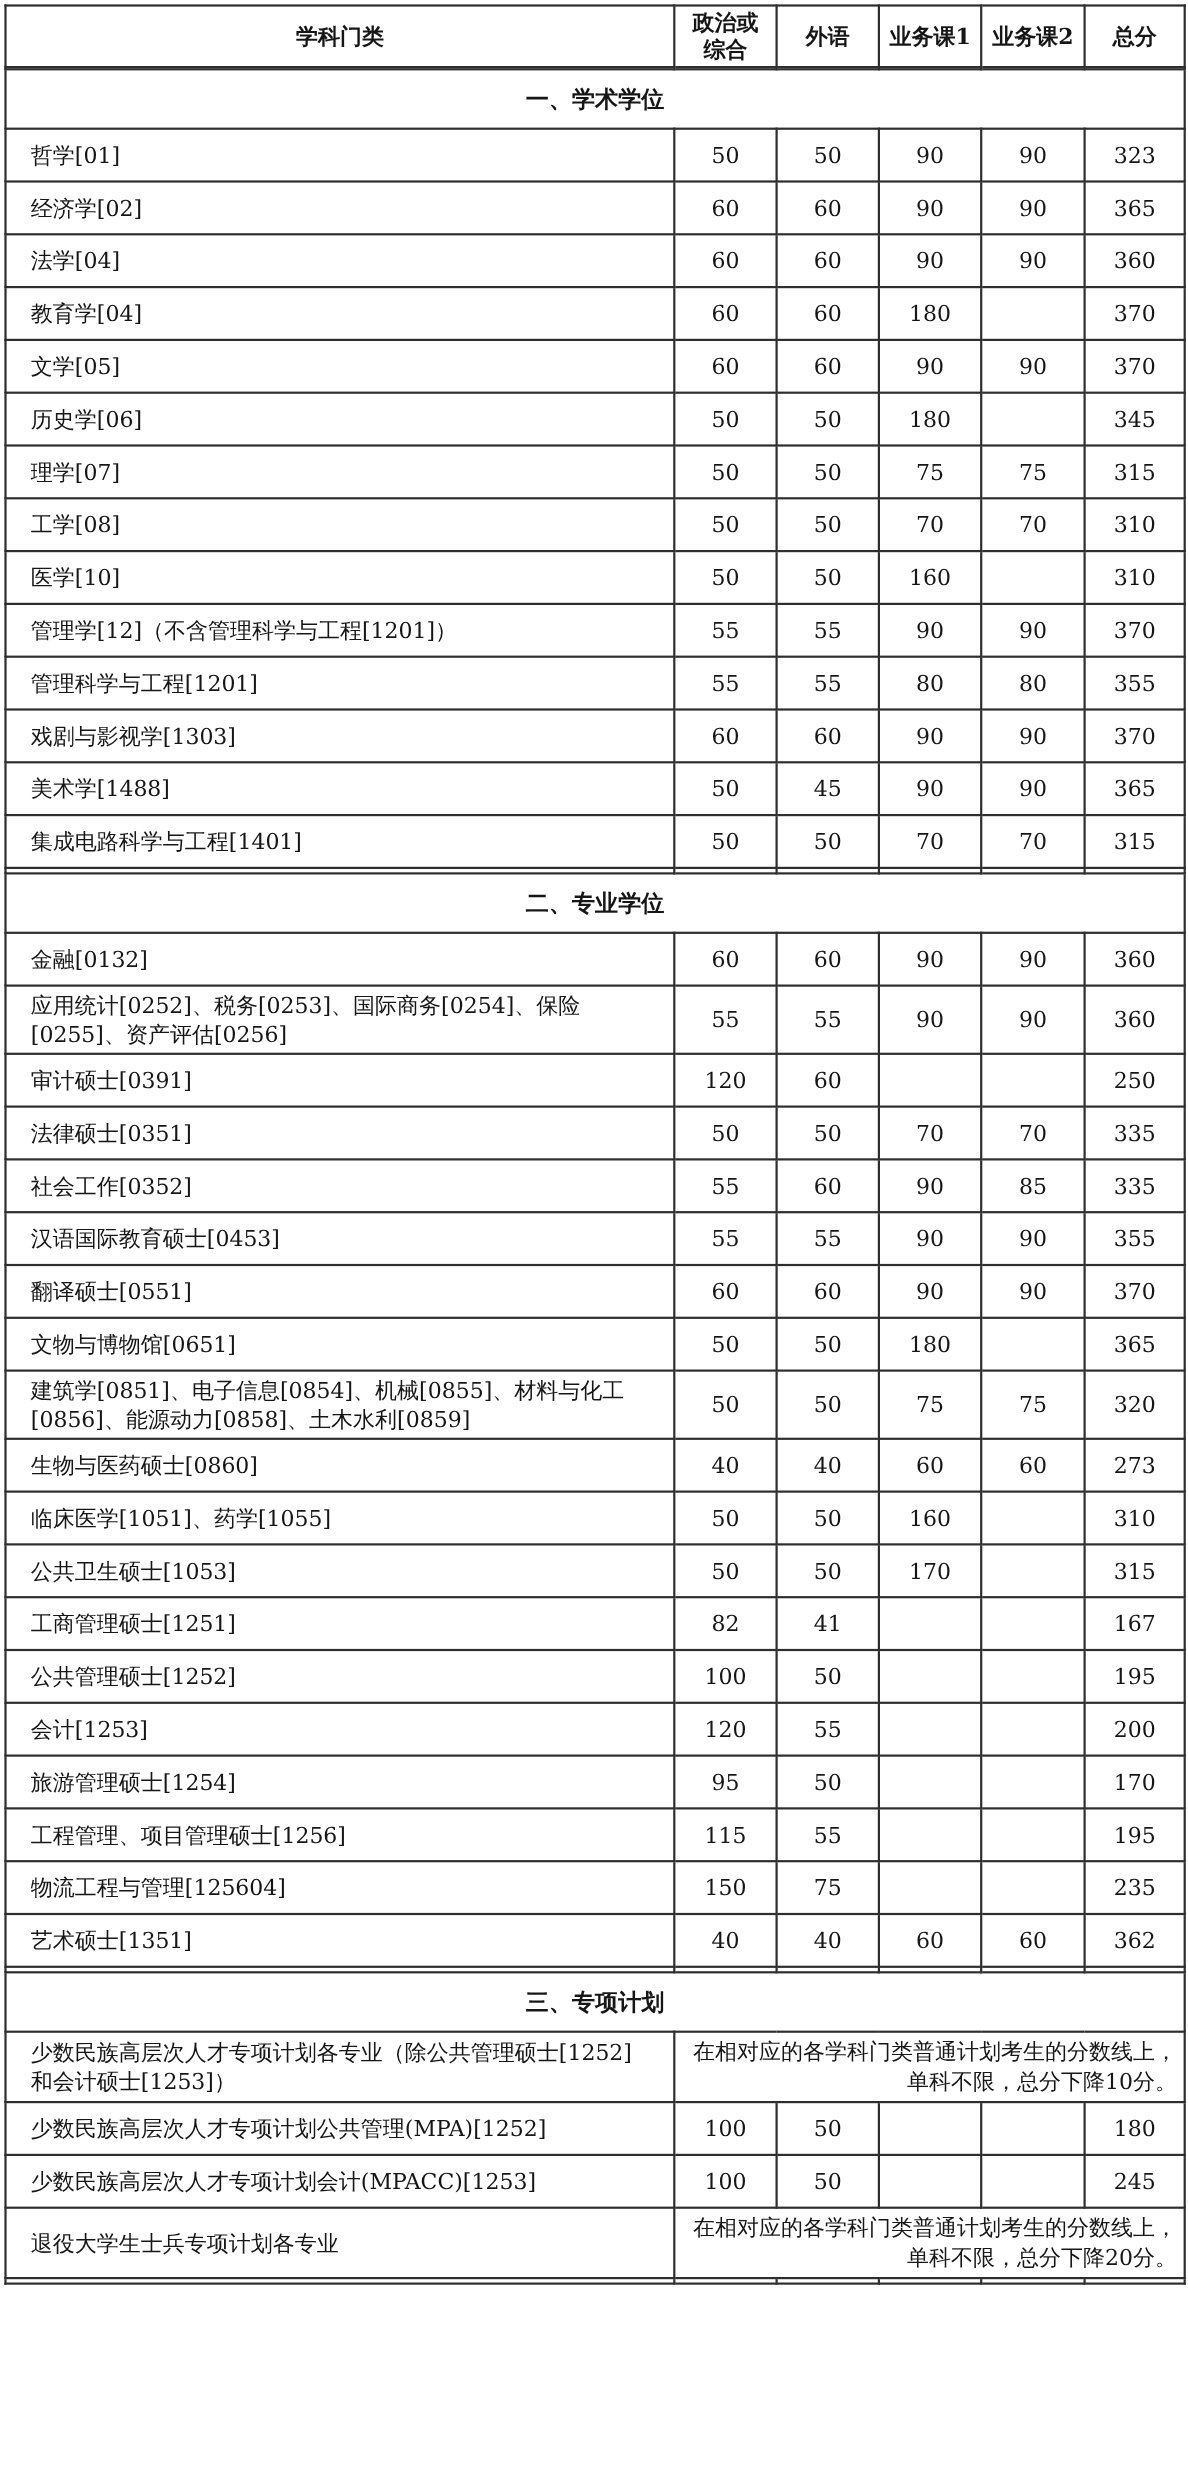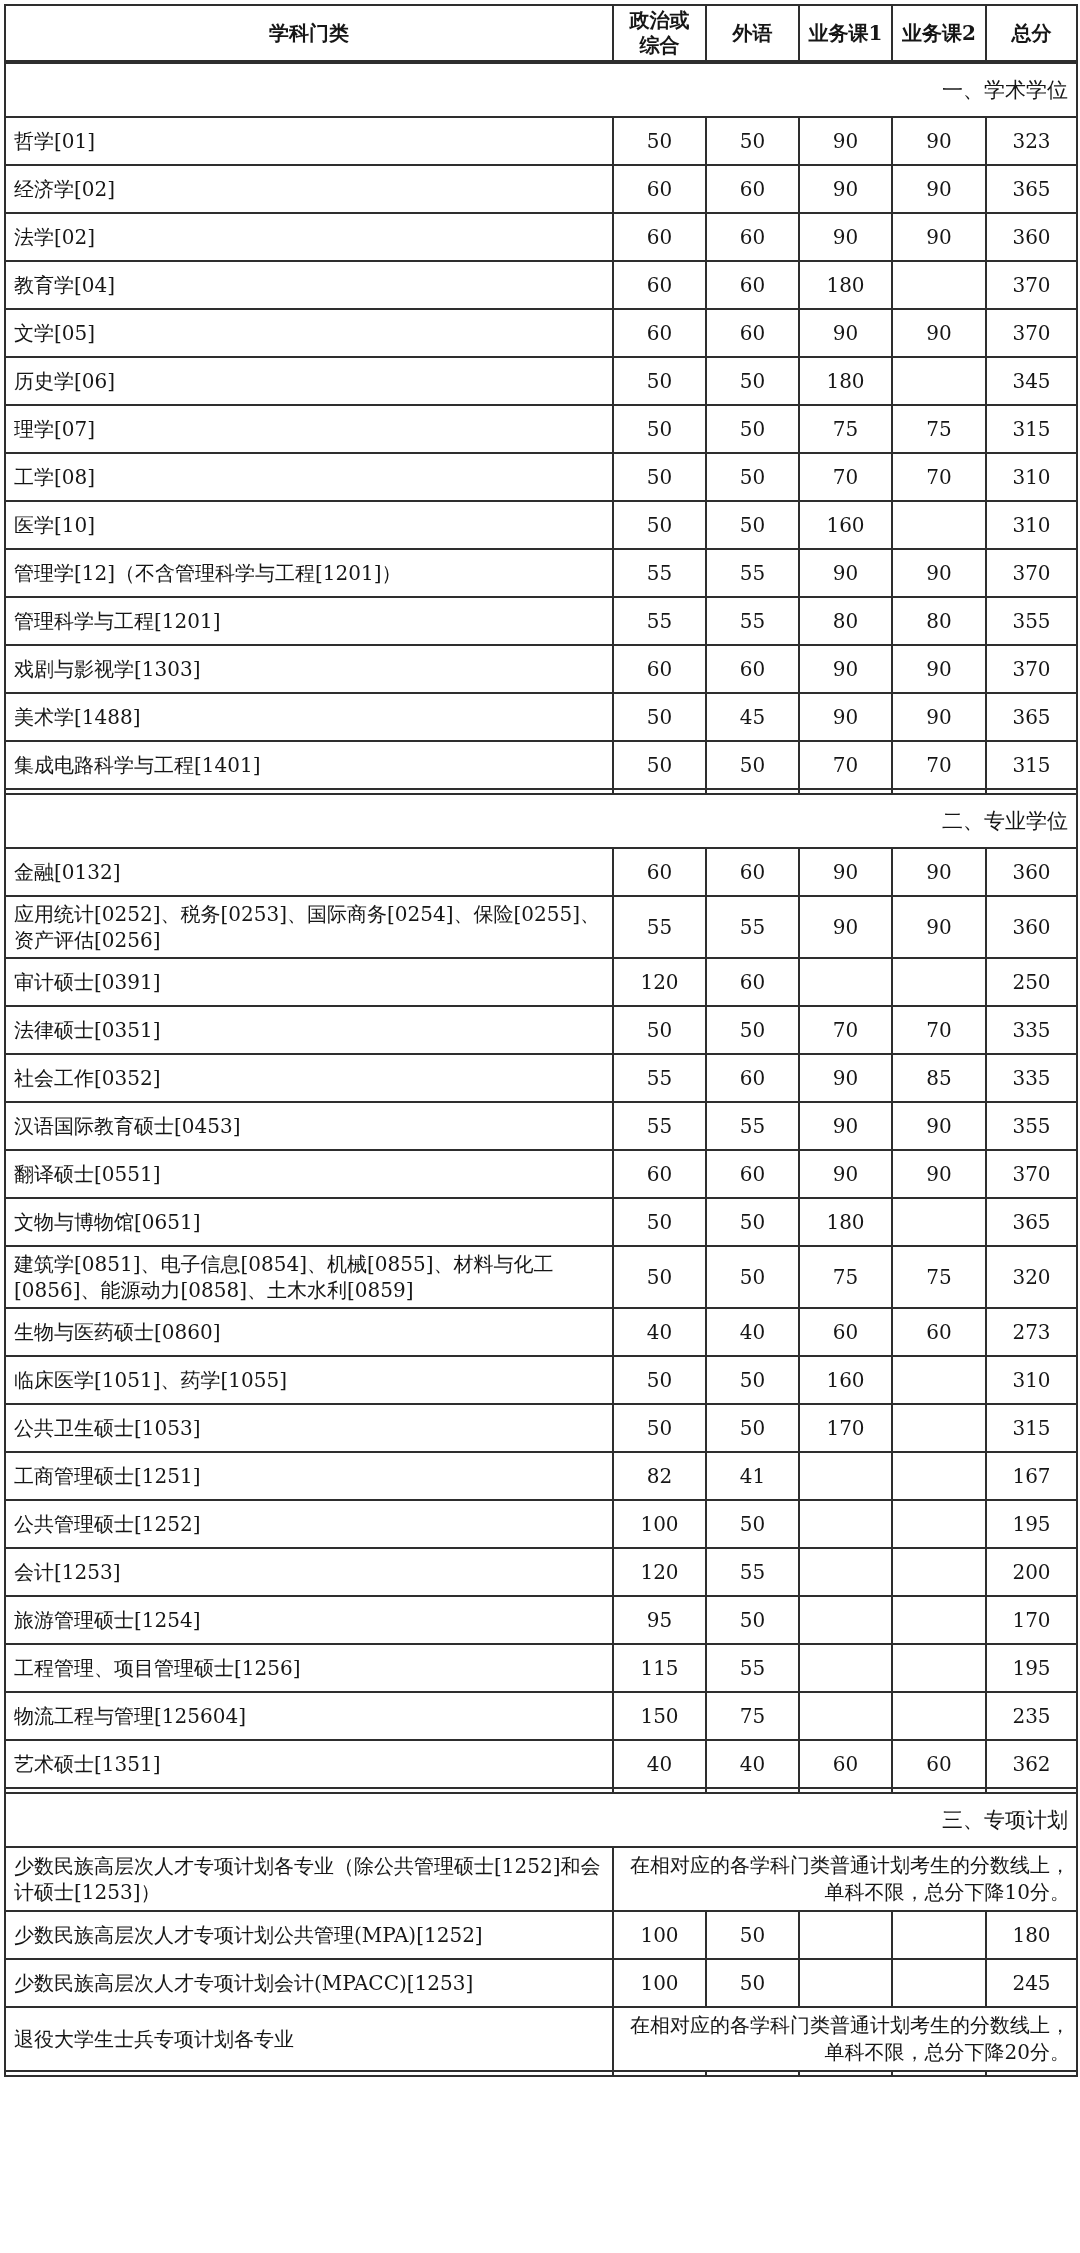--- a/index.html
+++ b/index.html
@@ -27,33 +27,33 @@
   th {
     font-weight: bold;
     font-size: 20px;
     text-align: center;
     height: 56px;
     padding: 2px 2px;
     line-height: 1.25;
     white-space: pre-line;
   }
   tr.section-row td {
-    font-weight: normal;
+    font-weight: bold;
     font-size: 21px;
-    text-align: right;
+    text-align: center;
     height: 54px;
     padding: 4px 8px;
   }
   tr.data-row td {
     height: 48px;
   }
   td.name {
     text-align: left;
     font-size: 20px;
-    padding: 4px 8px;
+    padding: 4px 22px;
     line-height: 1.3;
   }
   td.score {
     text-align: center;
     font-size: 20px;
     padding: 2px;
   }
   td.note {
     text-align: right;
     font-size: 20px;
@@ -111,21 +111,21 @@
         </tr>
         <tr class="data-row">
           <td class="name">经济学[02]</td>
           <td class="score">60</td>
           <td class="score">60</td>
           <td class="score">90</td>
           <td class="score">90</td>
           <td class="score">365</td>
         </tr>
         <tr class="data-row">
-          <td class="name">法学[02]</td>
+          <td class="name">法学[04]</td>
           <td class="score">60</td>
           <td class="score">60</td>
           <td class="score">90</td>
           <td class="score">90</td>
           <td class="score">360</td>
         </tr>
         <tr class="data-row">
           <td class="name">教育学[04]</td>
           <td class="score">60</td>
           <td class="score">60</td>

